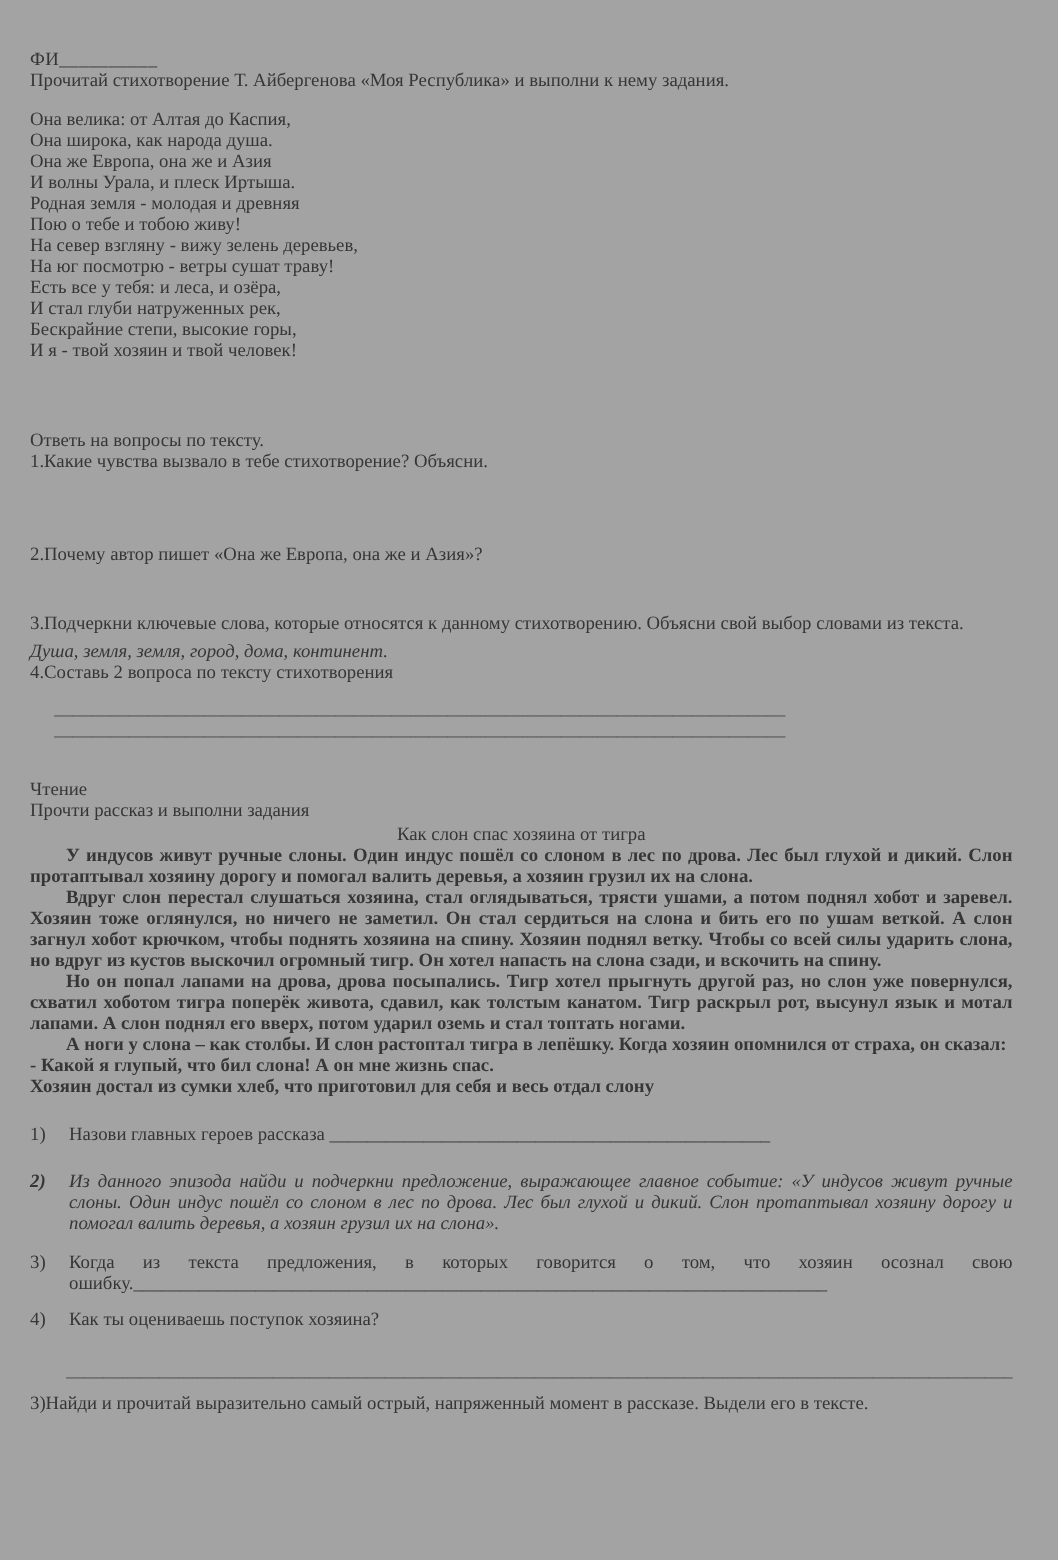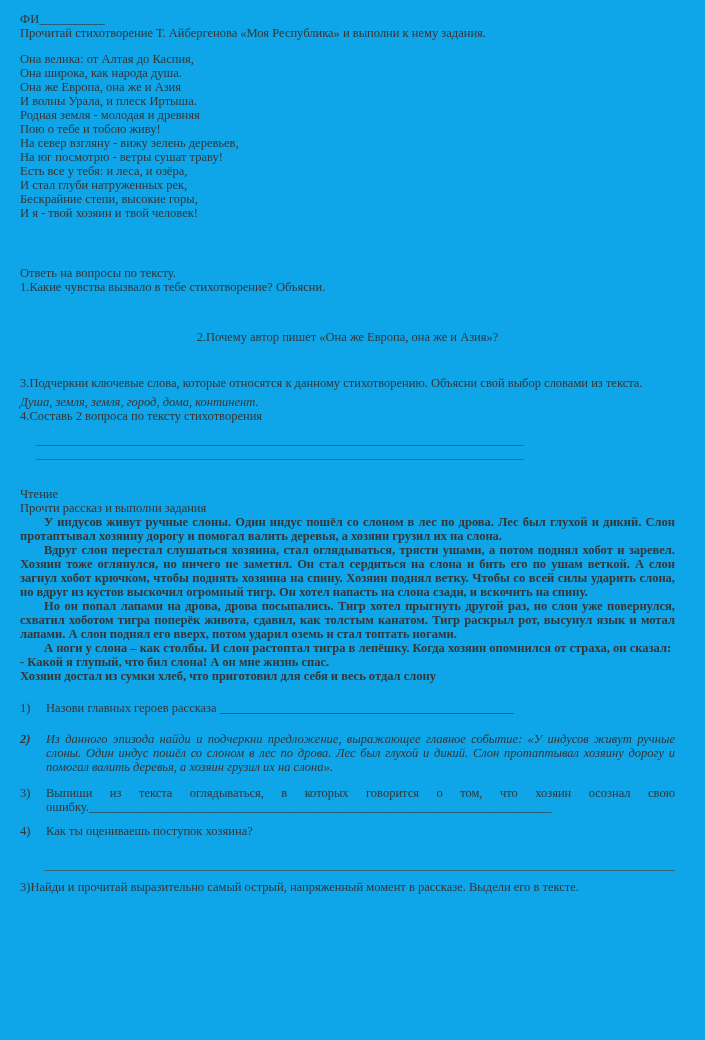--- a/index.html
+++ b/index.html
@@ -9,33 +9,33 @@
   }
   body {
     width: 705px;
     height: 1040px;
     overflow: hidden;
   }
   .page {
     box-sizing: border-box;
     width: 705px;
     height: 1040px;
-    background: #0ea5e9;
-    padding: 12px 30px 14px 20px;
+    background: #a3a3a3;
+    padding: 32px 30px 14px 20px;
     font-family: "Liberation Serif", "DejaVu Serif", serif;
     font-size: 12.5px;
     line-height: 14px;
     color: #363636;
   }
   .line { white-space: nowrap; overflow: hidden; }
   .fi { letter-spacing: 0.3px; }
   .poem { margin-top: 12px; }
   .poem-line { line-height: 14px; white-space: nowrap; }
   .q-intro { margin-top: 46px; }
-  .q2 { margin-top: 36px; text-align: center; }
+  .q2 { margin-top: 48px; }
   .q3 { margin-top: 32px; max-width: 660px; }
   .q3-words { margin-top: 5px; font-style: italic; }
   .q4 { }
   .answer-line {
     margin-top: 0px;
     margin-left: 16px;
     color: #4a4a4a;
     white-space: nowrap;
     overflow: hidden;
     line-height: 14px;
@@ -107,20 +107,21 @@
   <div class="q q1">1.Какие чувства вызвало в тебе стихотворение? Объясни.</div>
   <div class="q q2">2.Почему автор пишет «Она же Европа, она же и Азия»?</div>
   <div class="q q3">3.Подчеркни ключевые слова, которые относятся к данному стихотворению. Объясни свой выбор словами из текста.</div>
   <div class="q3-words">Душа, земля, земля, город, дома, континент.</div>
   <div class="q q4">4.Составь 2 вопроса по тексту стихотворения</div>
   <div class="answer-line first">______________________________________________________________________________</div>
   <div class="answer-line">______________________________________________________________________________</div>
 
   <div class="reading-section">Чтение</div>
   <div class="reading-intro">Прочти рассказ и выполни задания</div>
+  <div class="story-title">Как слон спас хозяина от тигра</div>
 
   <div class="story">
     <p class="para indent">У индусов живут ручные слоны. Один индус пошёл со слоном в лес по дрова. Лес был глухой и дикий. Слон протаптывал хозяину дорогу и помогал валить деревья, а хозяин грузил их на слона.</p>
     <p class="para indent">Вдруг слон перестал слушаться хозяина, стал оглядываться, трясти ушами, а потом поднял хобот и заревел. Хозяин тоже оглянулся, но ничего не заметил. Он стал сердиться на слона и бить его по ушам веткой. А слон загнул хобот крючком, чтобы поднять хозяина на спину. Хозяин поднял ветку. Чтобы со всей силы ударить слона, но вдруг из кустов выскочил огромный тигр. Он хотел напасть на слона сзади, и вскочить на спину.</p>
     <p class="para indent">Но он попал лапами на дрова, дрова посыпались. Тигр хотел прыгнуть другой раз, но слон уже повернулся, схватил хоботом тигра поперёк живота, сдавил, как толстым канатом. Тигр раскрыл рот, высунул язык и мотал лапами. А слон поднял его вверх, потом ударил оземь и стал топтать ногами.</p>
     <p class="para indent">А ноги у слона – как столбы. И слон растоптал тигра в лепёшку. Когда хозяин опомнился от страха, он сказал:</p>
     <p class="para">- Какой я глупый, что бил слона! А он мне жизнь спас.</p>
     <p class="para">Хозяин достал из сумки хлеб, что приготовил для себя и весь отдал слону</p>
   </div>
 
@@ -128,21 +129,21 @@
     <div class="task t1">
       <span class="task-num">1)</span>
       <span class="task-text">Назови главных героев рассказа _______________________________________________</span>
     </div>
     <div class="task t2">
       <span class="task-num">2)</span>
       <span class="task-text">Из данного эпизода найди и подчеркни предложение, выражающее главное событие: «У индусов живут ручные слоны. Один индус пошёл со слоном в лес по дрова. Лес был глухой и дикий. Слон протаптывал хозяину дорогу и помогал валить деревья, а хозяин грузил их на слона».</span>
     </div>
     <div class="task t3">
       <span class="task-num">3)</span>
-      <span class="task-text">Выпиши из текста оглядываться, в которых говорится о том, что хозяин осознал свою ошибку.__________________________________________________________________________</span>
+      <span class="task-text">Когда из текста предложения, в которых говорится о том, что хозяин осознал свою ошибку.__________________________________________________________________________</span>
     </div>
     <div class="task t4">
       <span class="task-num">4)</span>
       <span class="task-text">Как ты оцениваешь поступок хозяина?</span>
     </div>
     <div class="blank-full">_________________________________________________________________________________________________________</div>
     <div class="task5">3)Найди и прочитай выразительно самый острый, напряженный момент в рассказе. Выдели его в тексте.</div>
   </div>
 
 </div>

